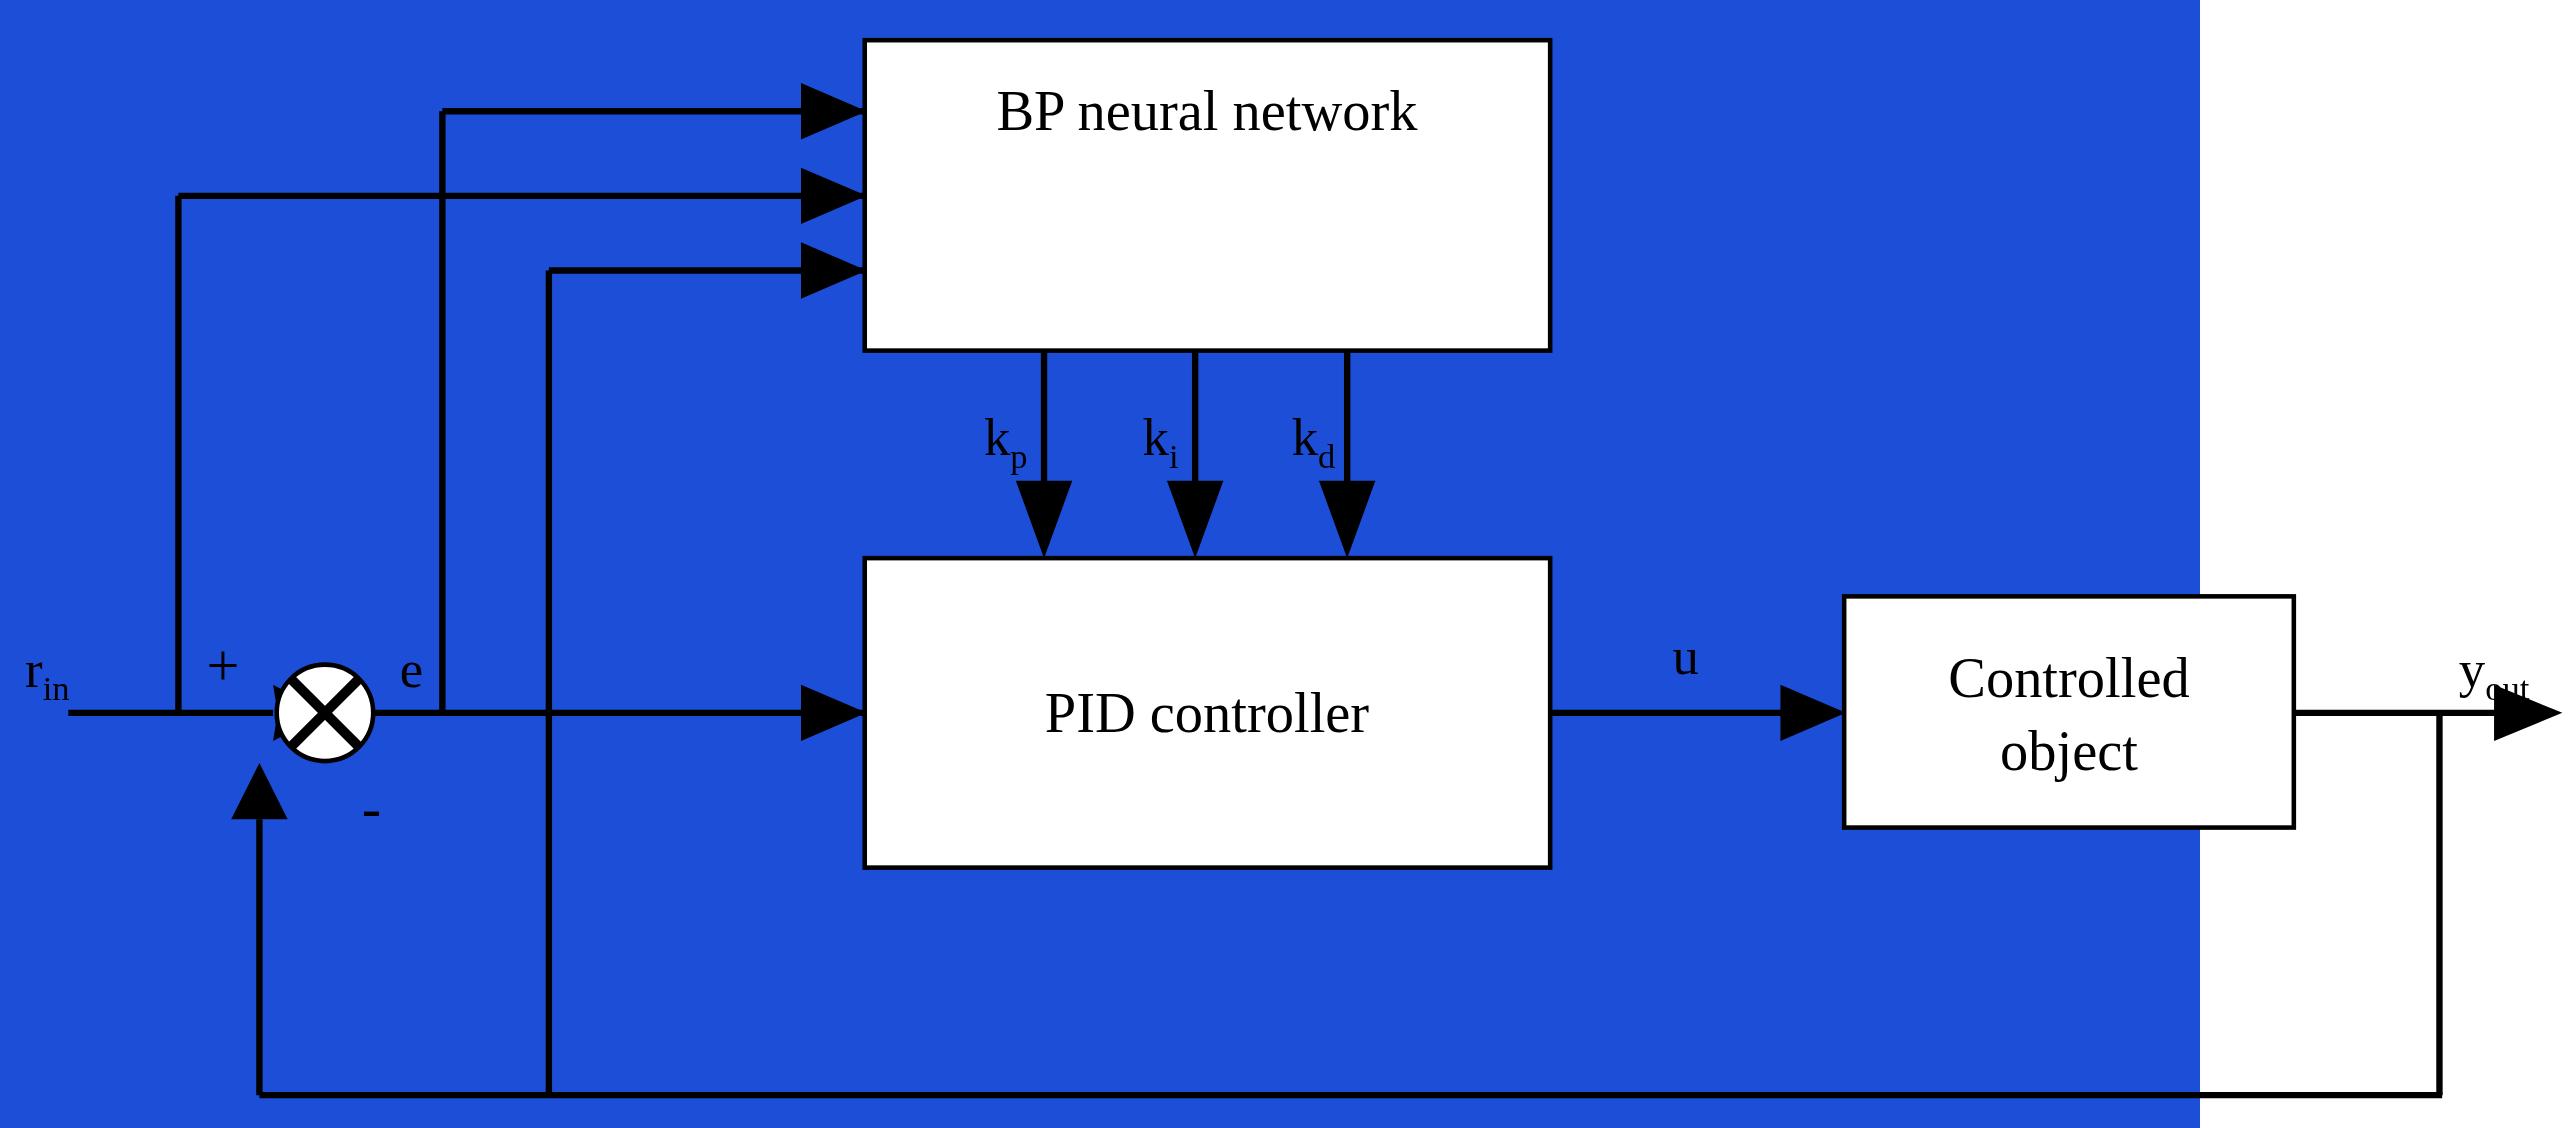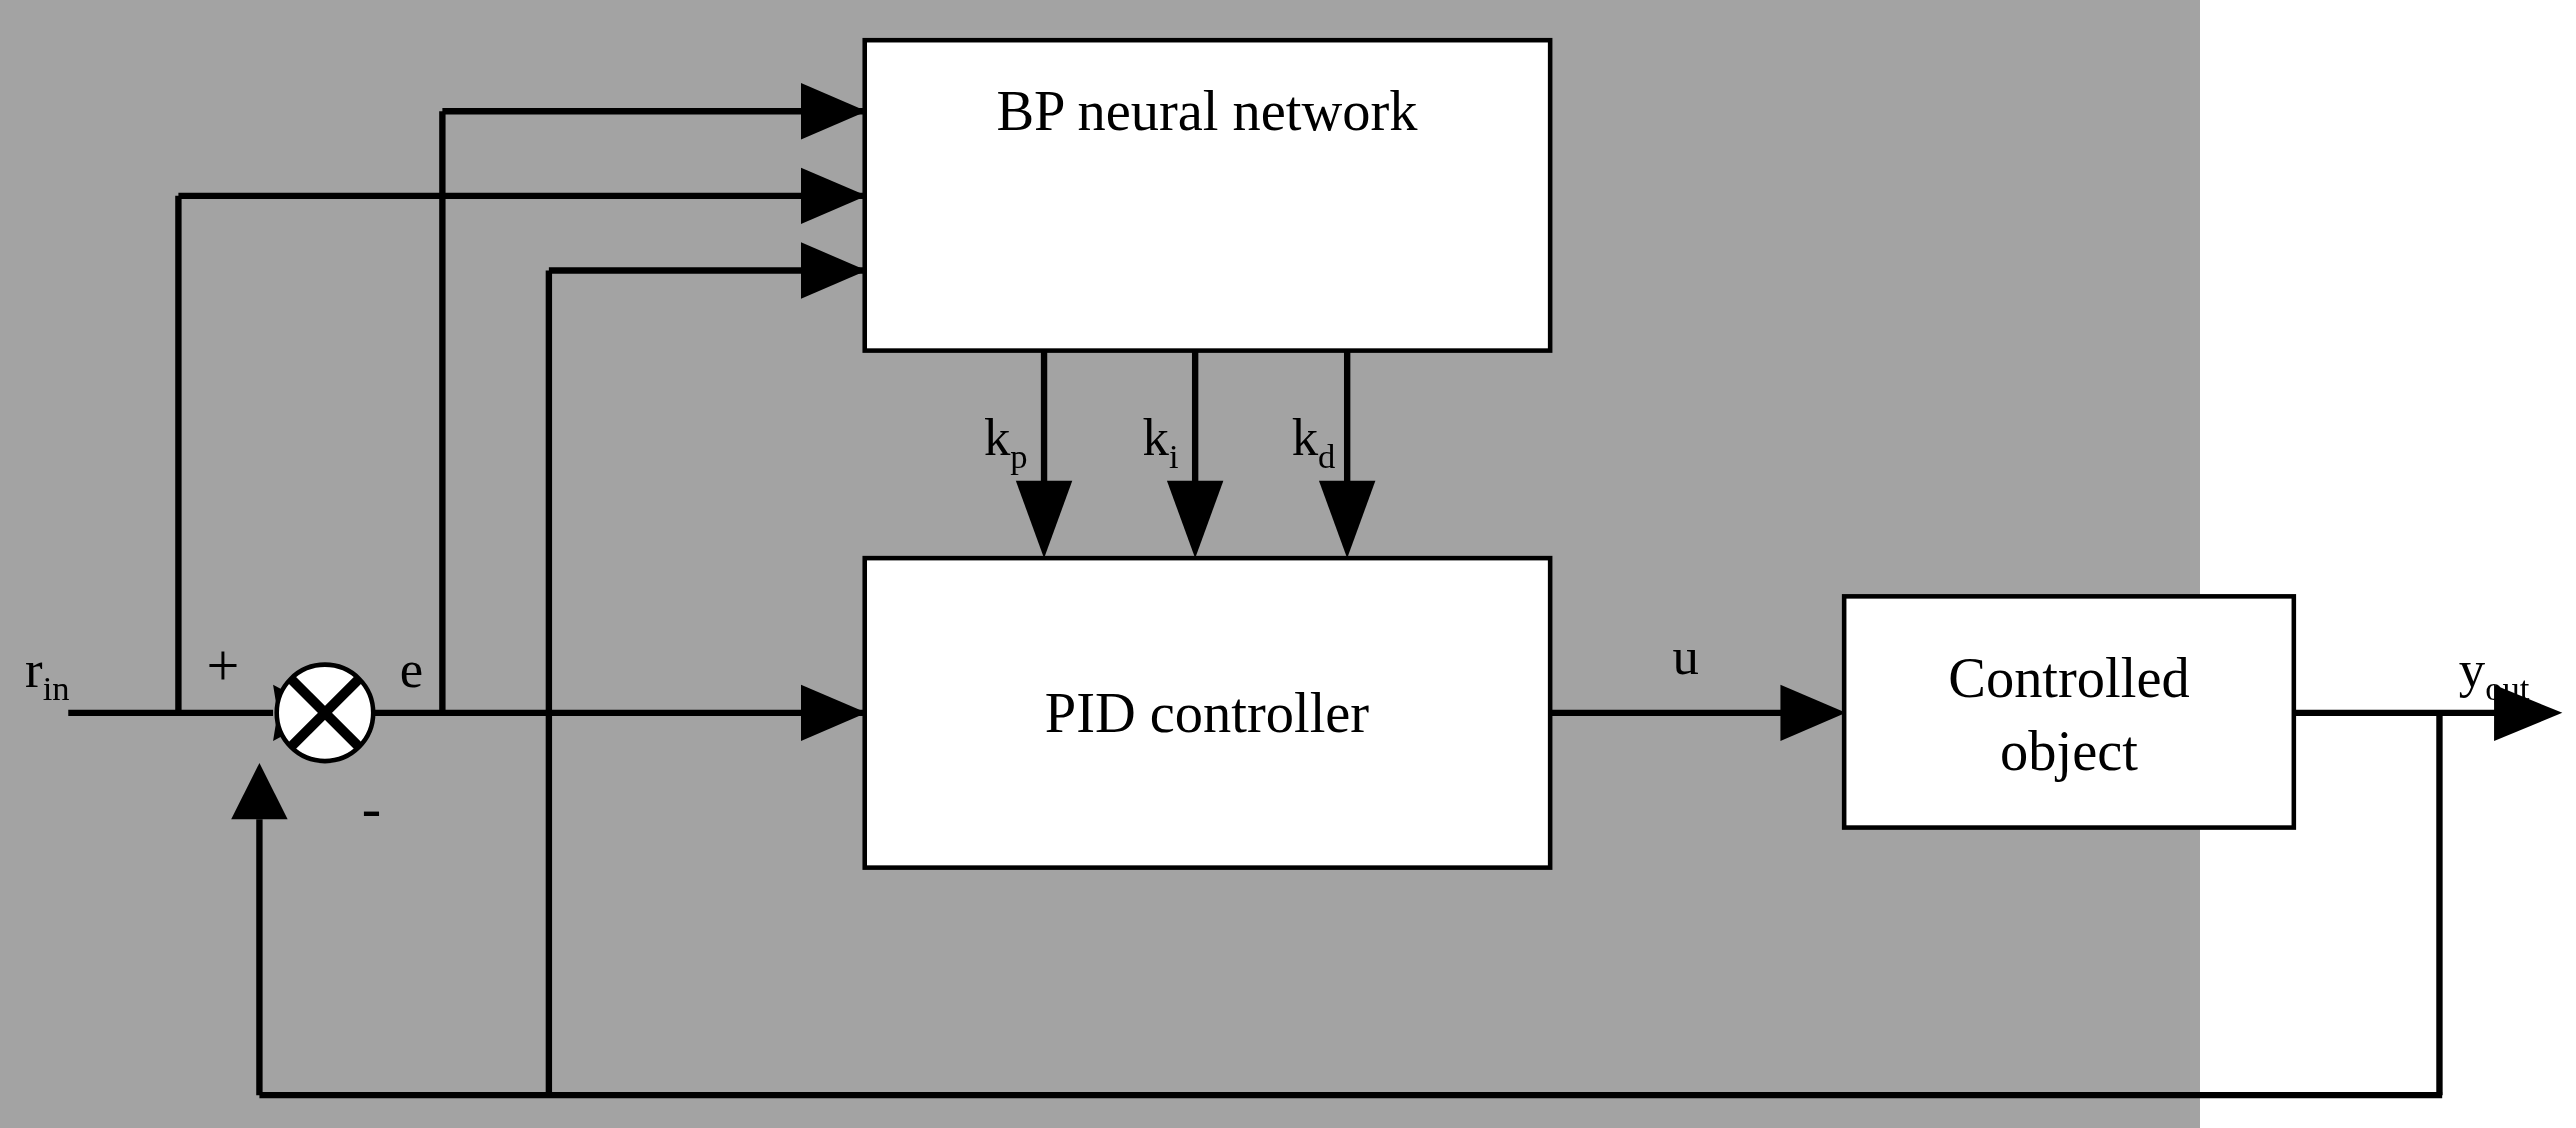--- a/index.html
+++ b/index.html
@@ -10,21 +10,21 @@
   body {
     width: 2576px;
     height: 1129px;
     font-family: "Liberation Serif", "DejaVu Serif", serif;
     overflow: hidden;
   }
   #diagram-root {
     position: relative;
     width: 2200px;
     height: 1129px;
-    background: #a3a3a3;
+    background: #1d4ed8;
   }
   svg#blockdiagram {
     position: absolute;
     top: 0;
     left: 0;
     width: 2576px;
     height: 1129px;
     display: block;
   }
   .wire {

